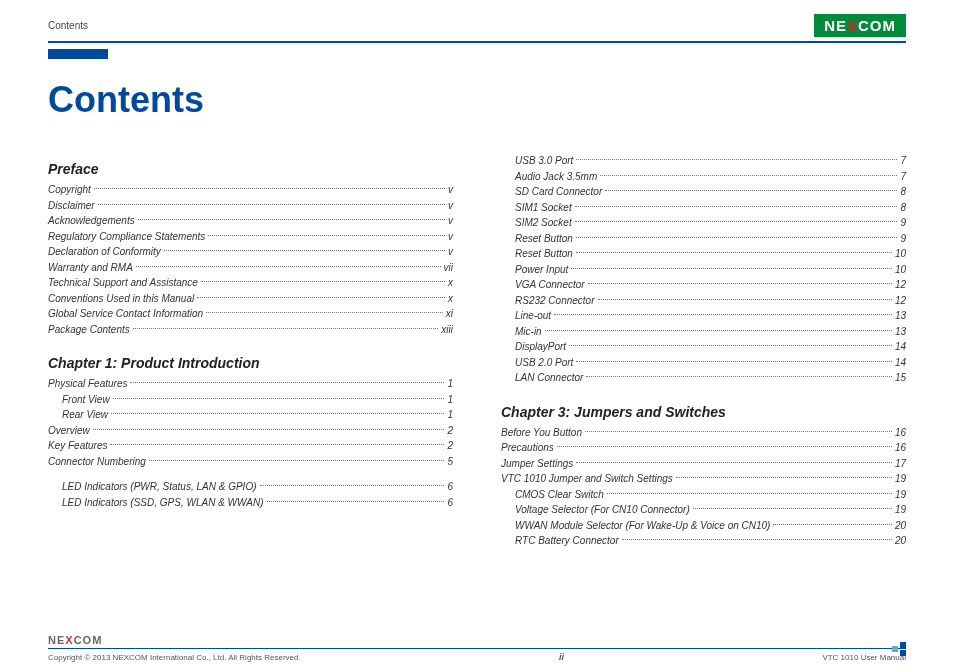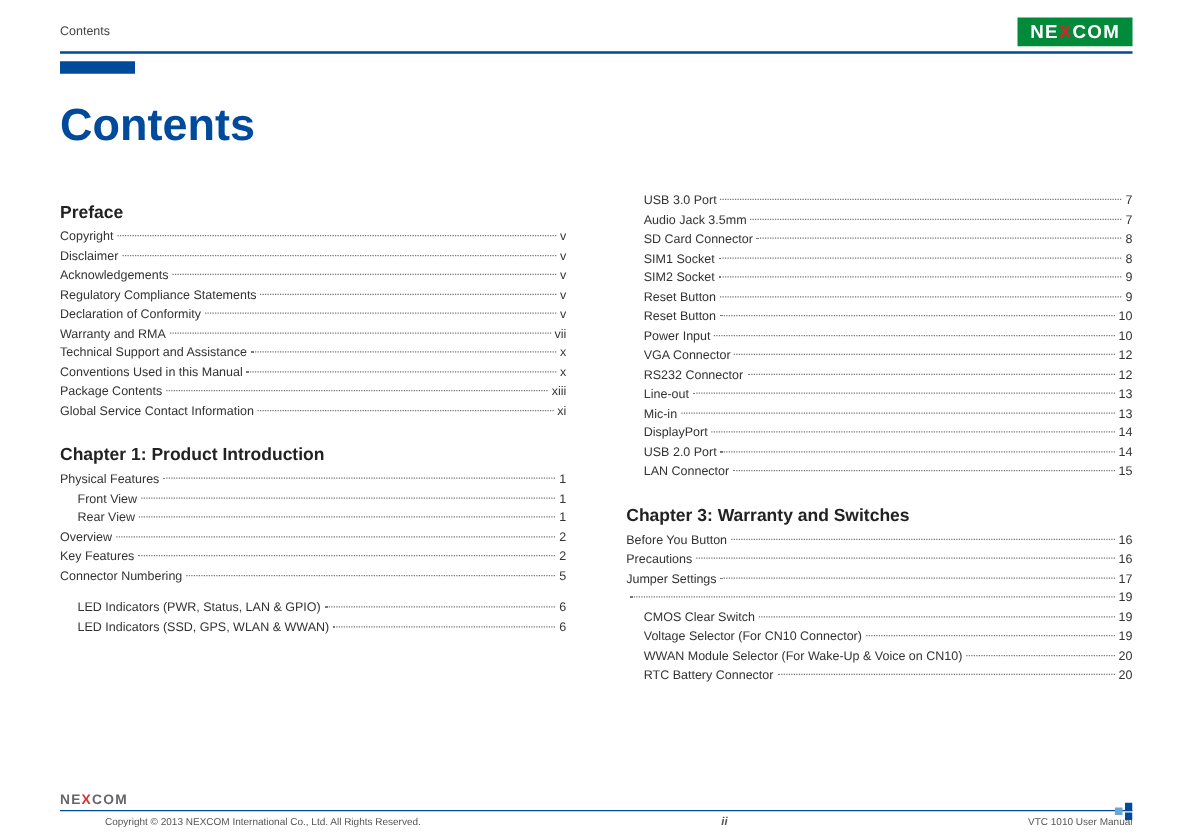--- a/index.html
+++ b/index.html
@@ -45,20 +45,21 @@
   }
   h1.page-title {
     color: #004a9c;
     font-size: 36px;
     font-weight: bold;
     margin: 8px 0 32px 0;
   }
   .columns {
     display: flex;
     gap: 48px;
+    font-style: italic;
   }
   .col { flex: 1; min-width: 0; }
   h2.section {
     font-size: 14px;
     font-weight: bold;
     color: #222;
     margin: 8px 0 5px 0;
   }
   .toc-row {
     display: flex;
@@ -101,21 +102,20 @@
     top: -6px;
     width: 14px;
     height: 14px;
   }
   .footer-row {
     display: flex;
     justify-content: space-between;
     align-items: flex-end;
     font-size: 8px;
     color: #555;
-    margin-left: 36px;
   }
   .footer-page {
     font-weight: bold;
     font-size: 9px;
     font-style: italic;
   }
 </style>
 </head>
 <body>
 
@@ -167,28 +167,28 @@
         <span class="toc-label">Technical Support and Assistance</span>
         <span class="toc-dots"></span>
         <span class="toc-page">x</span>
       </div>
       <div class="toc-row indent0">
         <span class="toc-label">Conventions Used in this Manual</span>
         <span class="toc-dots"></span>
         <span class="toc-page">x</span>
       </div>
       <div class="toc-row indent0">
+        <span class="toc-label">Global Service Contact Information</span>
+        <span class="toc-dots"></span>
+        <span class="toc-page">xi</span>
+      </div>
+      <div class="toc-row indent0">
         <span class="toc-label">Package Contents</span>
         <span class="toc-dots"></span>
         <span class="toc-page">xiii</span>
-      </div>
-      <div class="toc-row indent0">
-        <span class="toc-label">Global Service Contact Information</span>
-        <span class="toc-dots"></span>
-        <span class="toc-page">xi</span>
       </div>
       <div style="height: 10px;"></div>
       <h2 class="section">Chapter 1: Product Introduction</h2>
       <div class="toc-row indent0">
         <span class="toc-label">Physical Features</span>
         <span class="toc-dots"></span>
         <span class="toc-page">1</span>
       </div>
       <div class="toc-row indent1">
         <span class="toc-label">Front View</span>
@@ -297,37 +297,38 @@
         <span class="toc-label">USB 2.0 Port</span>
         <span class="toc-dots"></span>
         <span class="toc-page">14</span>
       </div>
       <div class="toc-row indent1">
         <span class="toc-label">LAN Connector</span>
         <span class="toc-dots"></span>
         <span class="toc-page">15</span>
       </div>
       <div style="height: 10px;"></div>
-      <h2 class="section">Chapter 3: Warranty and Switches</h2>
+      <h2 class="section">Chapter 3: Jumpers and Switches</h2>
       <div class="toc-row indent0">
         <span class="toc-label">Before You Button</span>
         <span class="toc-dots"></span>
         <span class="toc-page">16</span>
       </div>
       <div class="toc-row indent0">
         <span class="toc-label">Precautions</span>
         <span class="toc-dots"></span>
         <span class="toc-page">16</span>
       </div>
       <div class="toc-row indent0">
         <span class="toc-label">Jumper Settings</span>
         <span class="toc-dots"></span>
         <span class="toc-page">17</span>
       </div>
       <div class="toc-row indent0">
+        <span class="toc-label">VTC 1010 Jumper and Switch Settings</span>
         <span class="toc-dots"></span>
         <span class="toc-page">19</span>
       </div>
       <div class="toc-row indent1">
         <span class="toc-label">CMOS Clear Switch</span>
         <span class="toc-dots"></span>
         <span class="toc-page">19</span>
       </div>
       <div class="toc-row indent1">
         <span class="toc-label">Voltage Selector (For CN10 Connector)</span>

